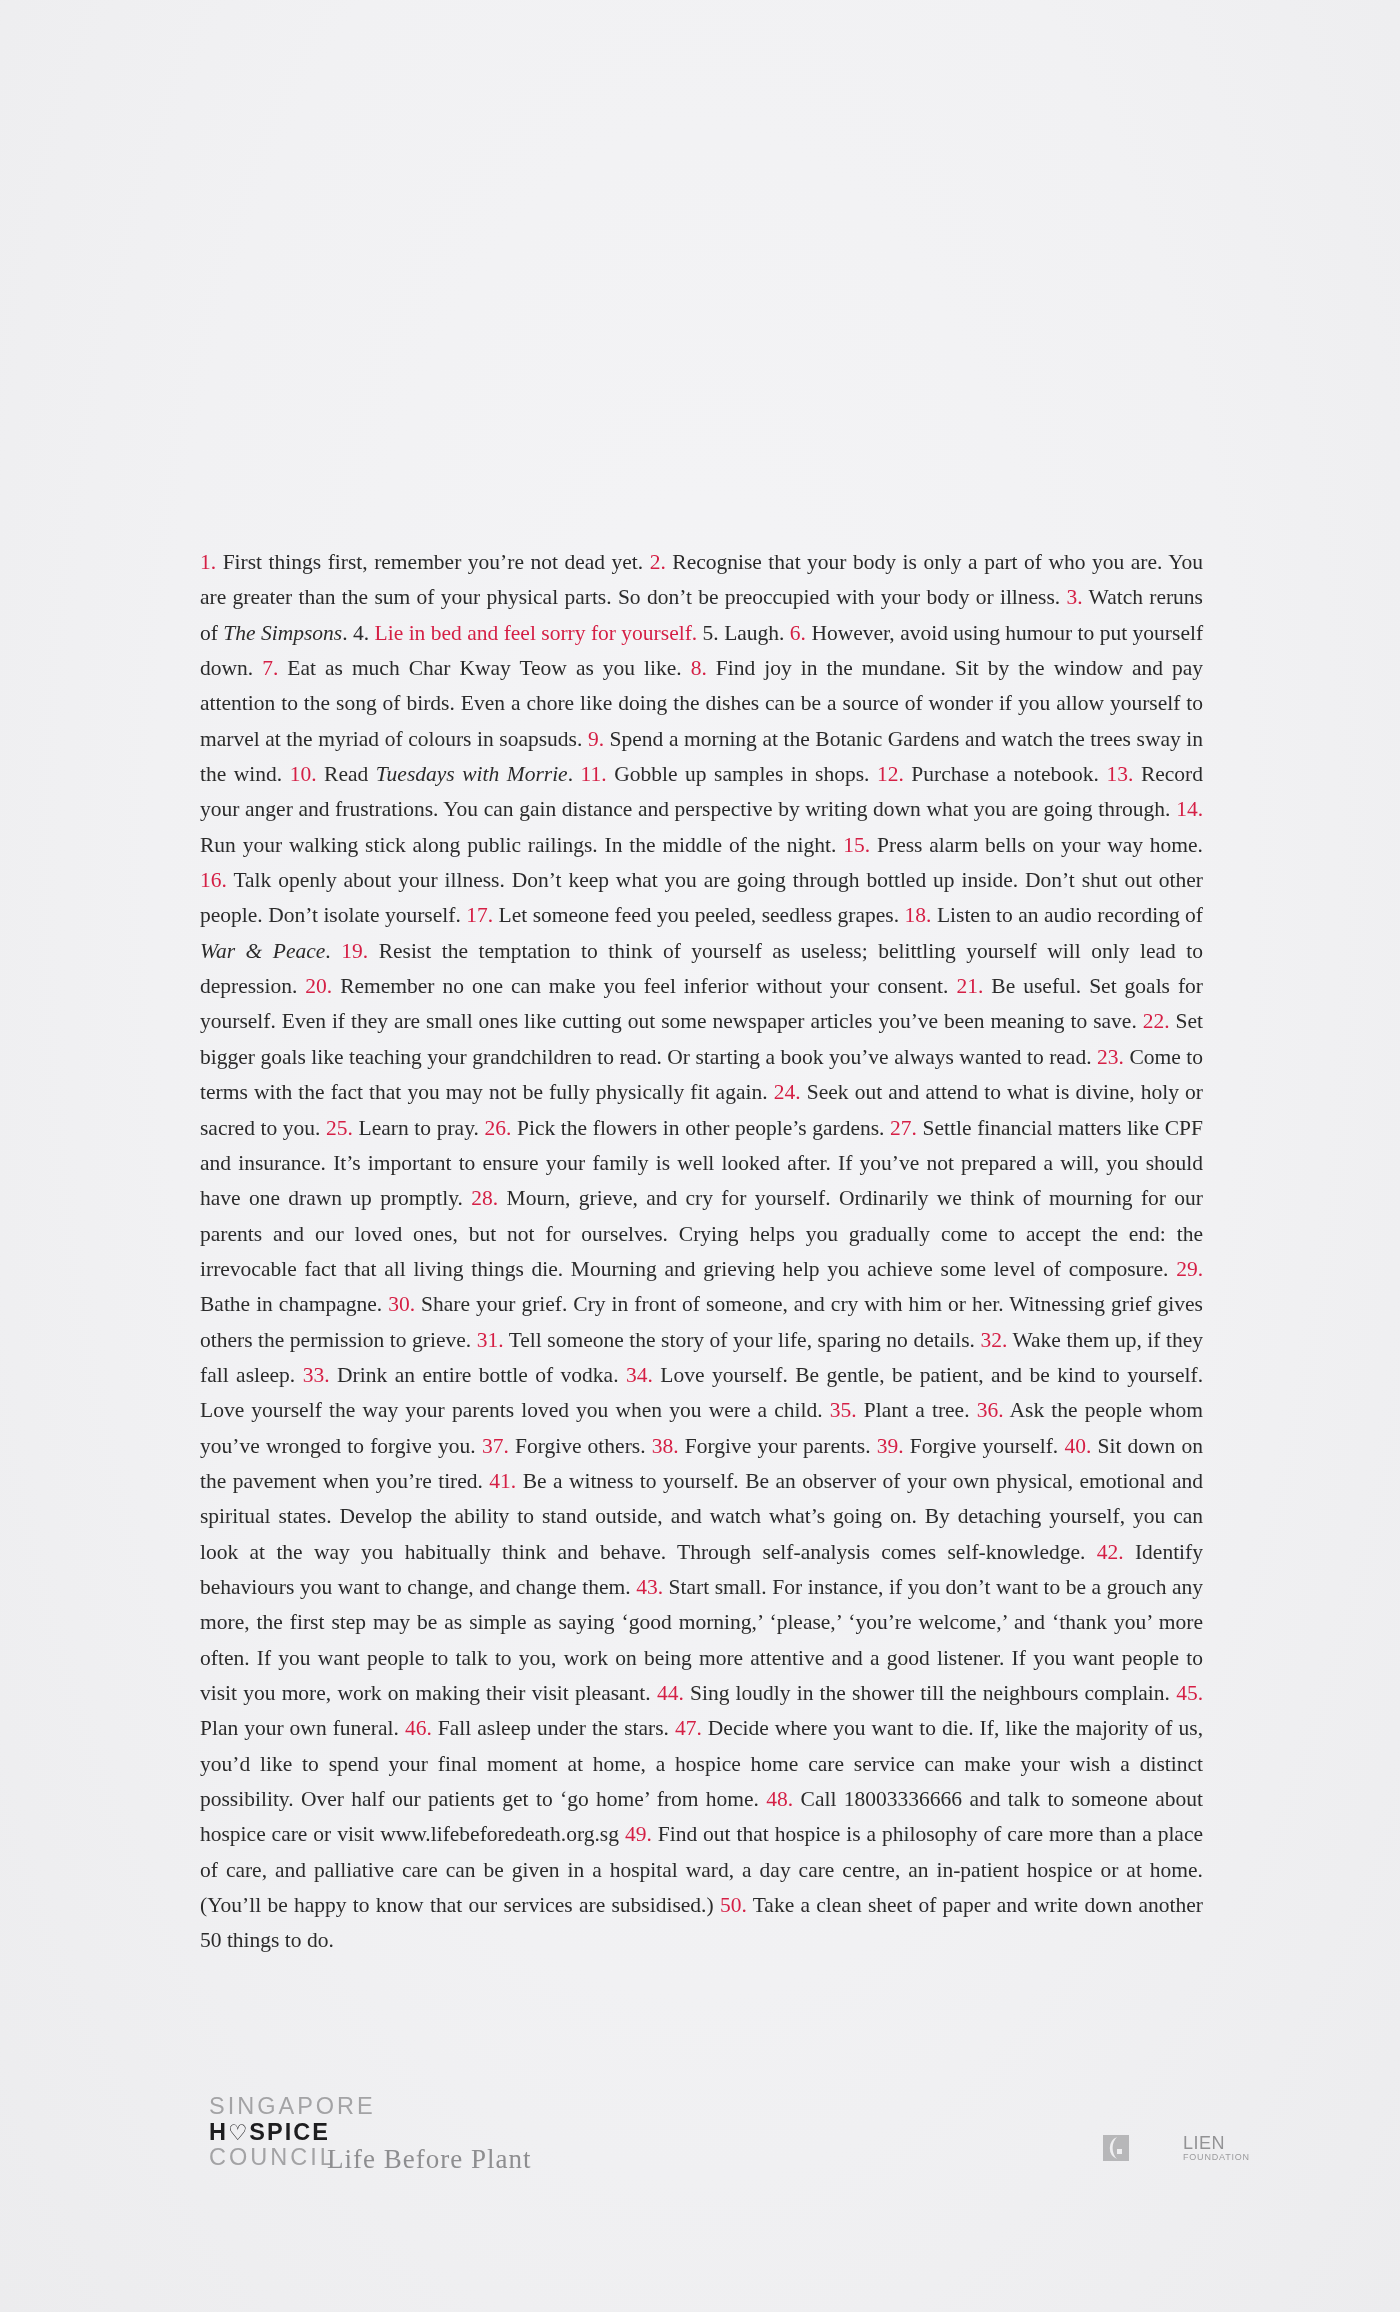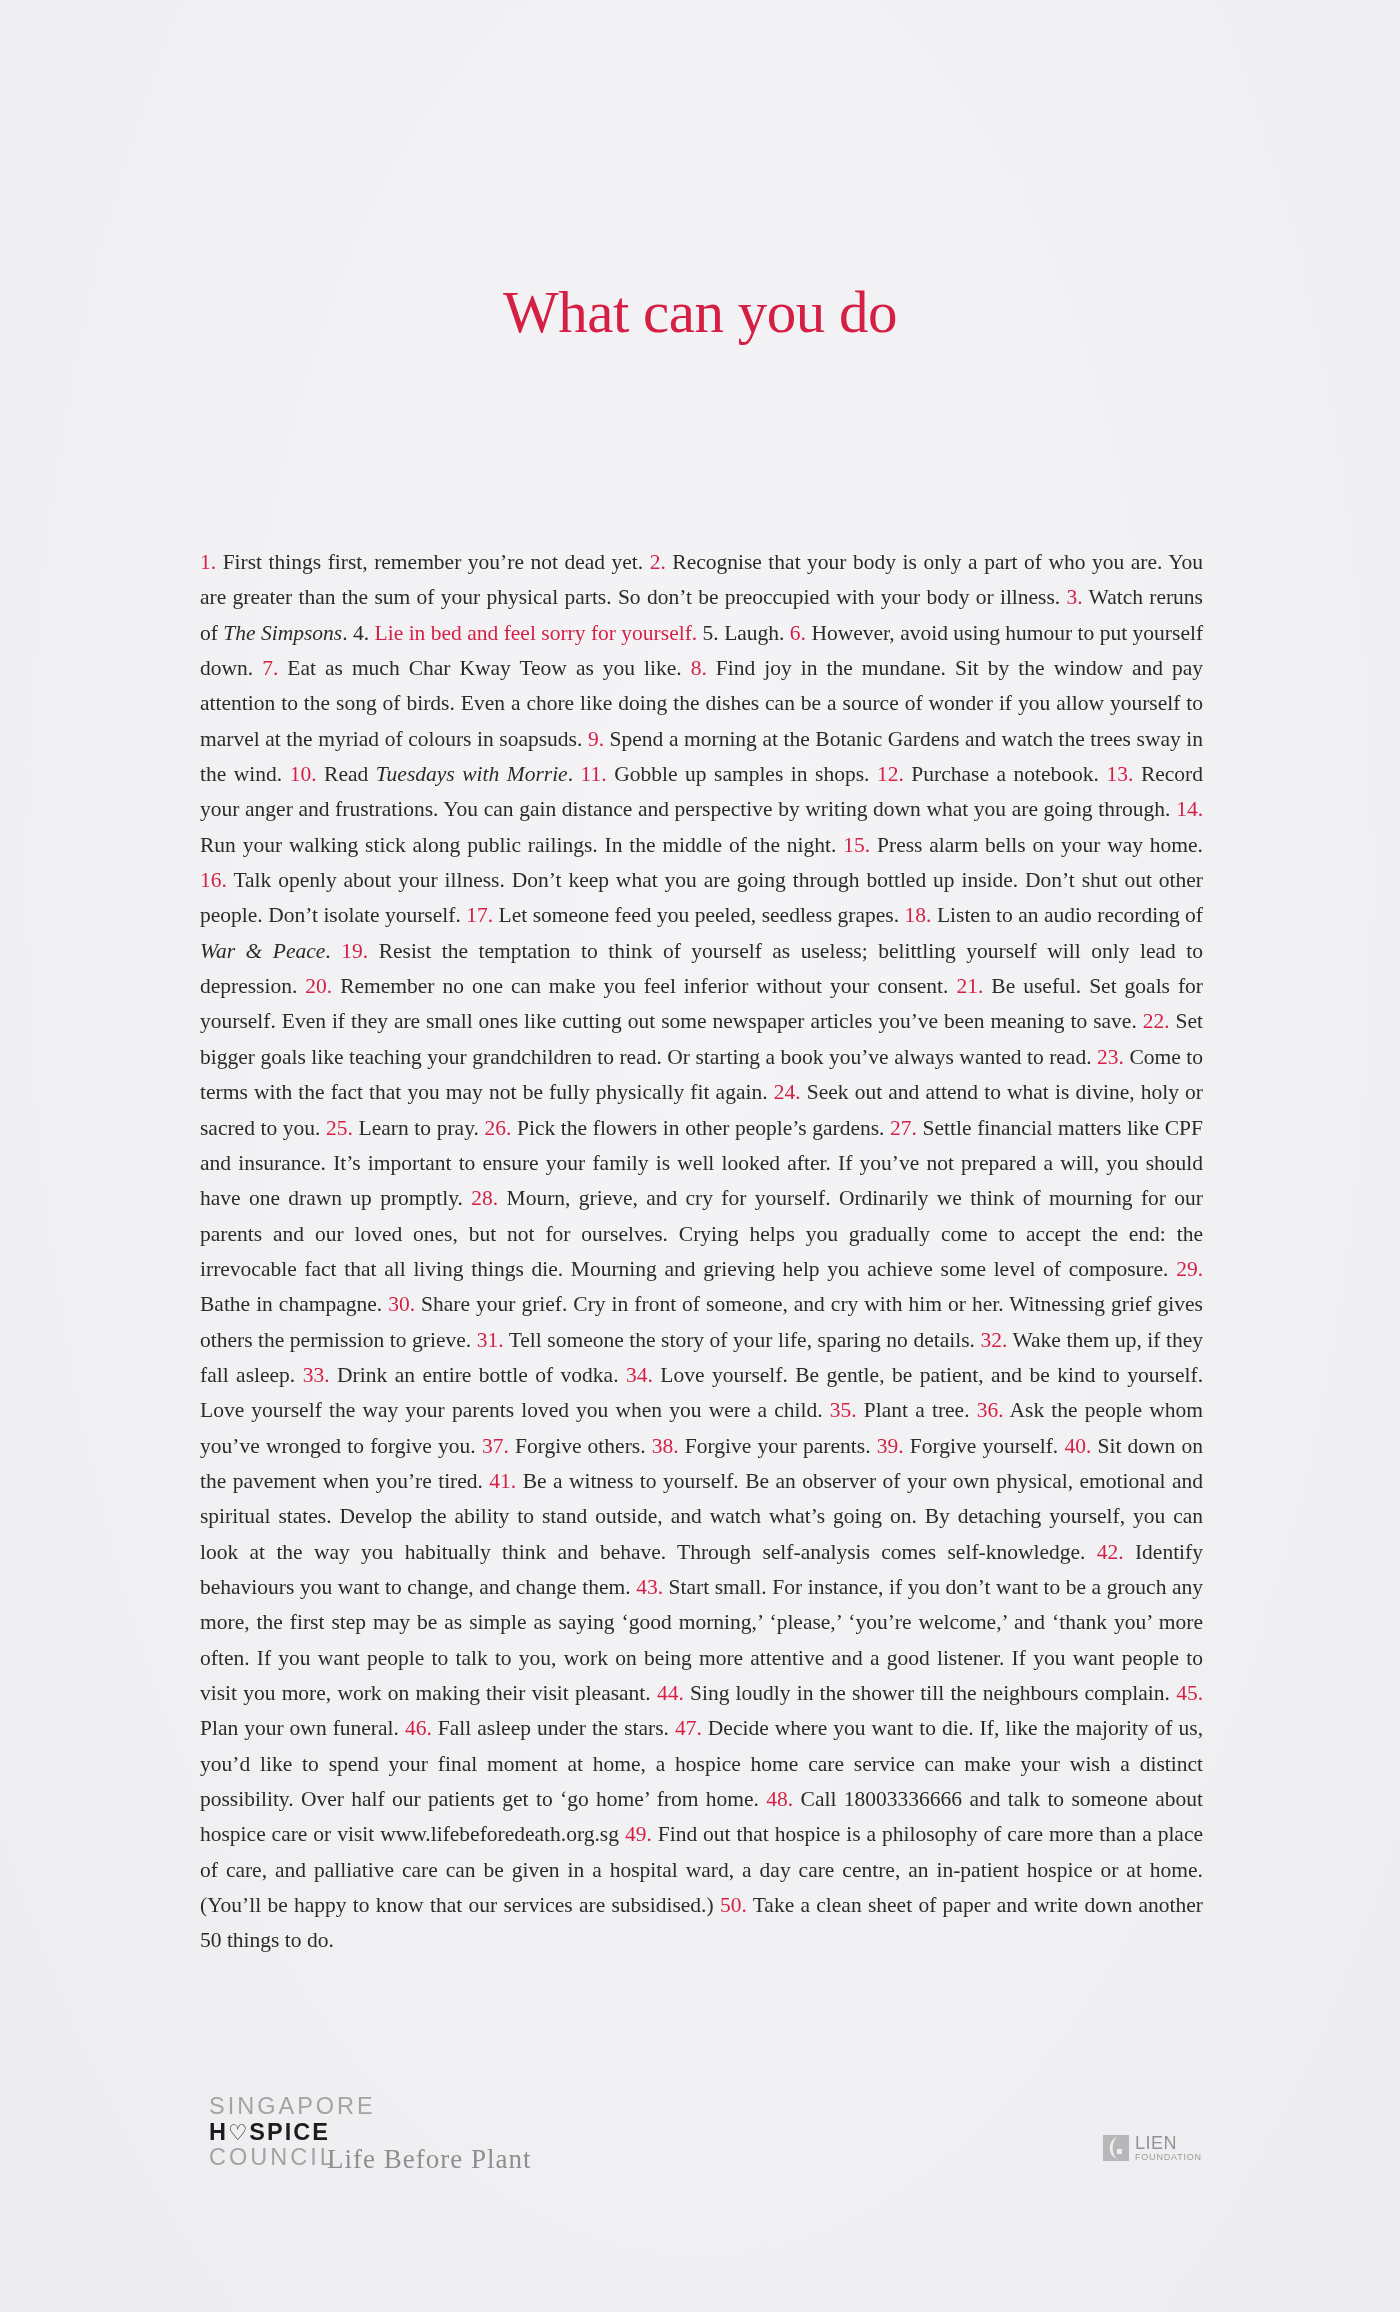--- a/index.html
+++ b/index.html
@@ -42,33 +42,33 @@
   .heart-o{font-family:"DejaVu Sans", sans-serif;font-size:0.92em;}
   .tagline{
     position:absolute;left:327px;top:2144px;
     font-family:"Liberation Serif", serif;
     color:#8e8e90;font-size:27px;letter-spacing:1px;
   }
   .lien{
     position:absolute;left:1103px;top:2135px;
     display:flex;align-items:flex-start;
     font-family:"Liberation Sans", sans-serif;
+    gap:48px;
   }
   .lien-square{width:26px;height:26px;flex:0 0 auto;}
   .lien-textcol{margin-left:6px;}
   .lien-name{color:#939395;font-size:18px;line-height:17px;letter-spacing:0.5px;}
   .lien-sub{color:#9b9b9d;font-size:9px;line-height:11px;letter-spacing:0.8px;}
 </style>
 </head>
 <body>
 
 <div class="page">
 
   <div class="title">
-    <div>What can you do</div>
   </div>
 
   <div class="body-text"><span class="n">1. </span><span>First things first, remember you’re not dead yet. </span><span class="n">2. </span><span>Recognise that your body is only a part of who you are. You are greater than the sum of your physical parts. So don’t be preoccupied with your body or illness. </span><span class="n">3. </span><span>Watch reruns of </span><span class="i">The Simpsons</span><span>. </span><span class="nb">4. </span><span class="r">Lie in bed and feel sorry for yourself. </span><span class="nb">5. Laugh. </span><span class="n">6. </span><span>However, avoid using humour to put yourself down. </span><span class="n">7. </span><span>Eat as much Char Kway Teow as you like. </span><span class="n">8. </span><span>Find joy in the mundane. Sit by the window and pay attention to the song of birds. Even a chore like doing the dishes can be a source of wonder if you allow yourself to marvel at the myriad of colours in soapsuds. </span><span class="n">9. </span><span>Spend a morning at the Botanic Gardens and watch the trees sway in the wind. </span><span class="n">10. </span><span>Read </span><span class="i">Tuesdays with Morrie</span><span>. </span><span class="n">11. </span><span>Gobble up samples in shops. </span><span class="n">12. </span><span>Purchase a notebook. </span><span class="n">13. </span><span>Record your anger and frustrations. You can gain distance and perspective by writing down what you are going through. </span><span class="n">14. </span><span>Run your walking stick along public railings. In the middle of the night. </span><span class="n">15. </span><span>Press alarm bells on your way home. </span><span class="n">16. </span><span>Talk openly about your illness. Don’t keep what you are going through bottled up inside. Don’t shut out other people. Don’t isolate yourself. </span><span class="n">17. </span><span>Let someone feed you peeled, seedless grapes. </span><span class="n">18. </span><span>Listen to an audio recording of </span><span class="i">War &amp; Peace</span><span>. </span><span class="n">19. </span><span>Resist the temptation to think of yourself as useless; belittling yourself will only lead to depression. </span><span class="n">20. </span><span>Remember no one can make you feel inferior without your consent. </span><span class="n">21. </span><span>Be useful. Set goals for yourself. Even if they are small ones like cutting out some newspaper articles you’ve been meaning to save. </span><span class="n">22. </span><span>Set bigger goals like teaching your grandchildren to read. Or starting a book you’ve always wanted to read. </span><span class="n">23. </span><span>Come to terms with the fact that you may not be fully physically fit again. </span><span class="n">24. </span><span>Seek out and attend to what is divine, holy or sacred to you. </span><span class="n">25. </span><span>Learn to pray. </span><span class="n">26. </span><span>Pick the flowers in other people’s gardens. </span><span class="n">27. </span><span>Settle financial matters like CPF and insurance. It’s important to ensure your family is well looked after. If you’ve not prepared a will, you should have one drawn up promptly. </span><span class="n">28. </span><span>Mourn, grieve, and cry for yourself. Ordinarily we think of mourning for our parents and our loved ones, but not for ourselves. Crying helps you gradually come to accept the end: the irrevocable fact that all living things die. Mourning and grieving help you achieve some level of composure. </span><span class="n">29. </span><span>Bathe in champagne. </span><span class="n">30. </span><span>Share your grief. Cry in front of someone, and cry with him or her. Witnessing grief gives others the permission to grieve. </span><span class="n">31. </span><span>Tell someone the story of your life, sparing no details. </span><span class="n">32. </span><span>Wake them up, if they fall asleep. </span><span class="n">33. </span><span>Drink an entire bottle of vodka. </span><span class="n">34. </span><span>Love yourself. Be gentle, be patient, and be kind to yourself. Love yourself the way your parents loved you when you were a child. </span><span class="n">35. </span><span>Plant a tree. </span><span class="n">36. </span><span>Ask the people whom you’ve wronged to forgive you. </span><span class="n">37. </span><span>Forgive others. </span><span class="n">38. </span><span>Forgive your parents. </span><span class="n">39. </span><span>Forgive yourself. </span><span class="n">40. </span><span>Sit down on the pavement when you’re tired. </span><span class="n">41. </span><span>Be a witness to yourself. Be an observer of your own physical, emotional and spiritual states. Develop the ability to stand outside, and watch what’s going on. By detaching yourself, you can look at the way you habitually think and behave. Through self-analysis comes self-knowledge. </span><span class="n">42. </span><span>Identify behaviours you want to change, and change them. </span><span class="n">43. </span><span>Start small. For instance, if you don’t want to be a grouch any more, the first step may be as simple as saying ‘good morning,’ ‘please,’ ‘you’re welcome,’ and ‘thank you’ more often. If you want people to talk to you, work on being more attentive and a good listener. If you want people to visit you more, work on making their visit pleasant. </span><span class="n">44. </span><span>Sing loudly in the shower till the neighbours complain. </span><span class="n">45. </span><span>Plan your own funeral. </span><span class="n">46. </span><span>Fall asleep under the stars. </span><span class="n">47. </span><span>Decide where you want to die. If, like the majority of us, you’d like to spend your final moment at home, a hospice home care service can make your wish a distinct possibility. Over half our patients get to ‘go home’ from home. </span><span class="n">48. </span><span>Call 18003336666 and talk to someone about hospice care or visit www.lifebeforedeath.org.sg </span><span class="n">49. </span><span>Find out that hospice is a philosophy of care more than a place of care, and palliative care can be given in a hospital ward, a day care centre, an in-patient hospice or at home. (You’ll be happy to know that our services are subsidised.) </span><span class="n">50. </span><span>Take a clean sheet of paper and write down another 50 things to do.</span></div>
 
   <div class="shc-logo">
     <div class="shc-gray">SINGAPORE</div>
     <div class="shc-black">H<span class="heart-o">♡</span>SPICE</div>
     <div class="shc-gray">COUNCIL</div>
   </div>
 

